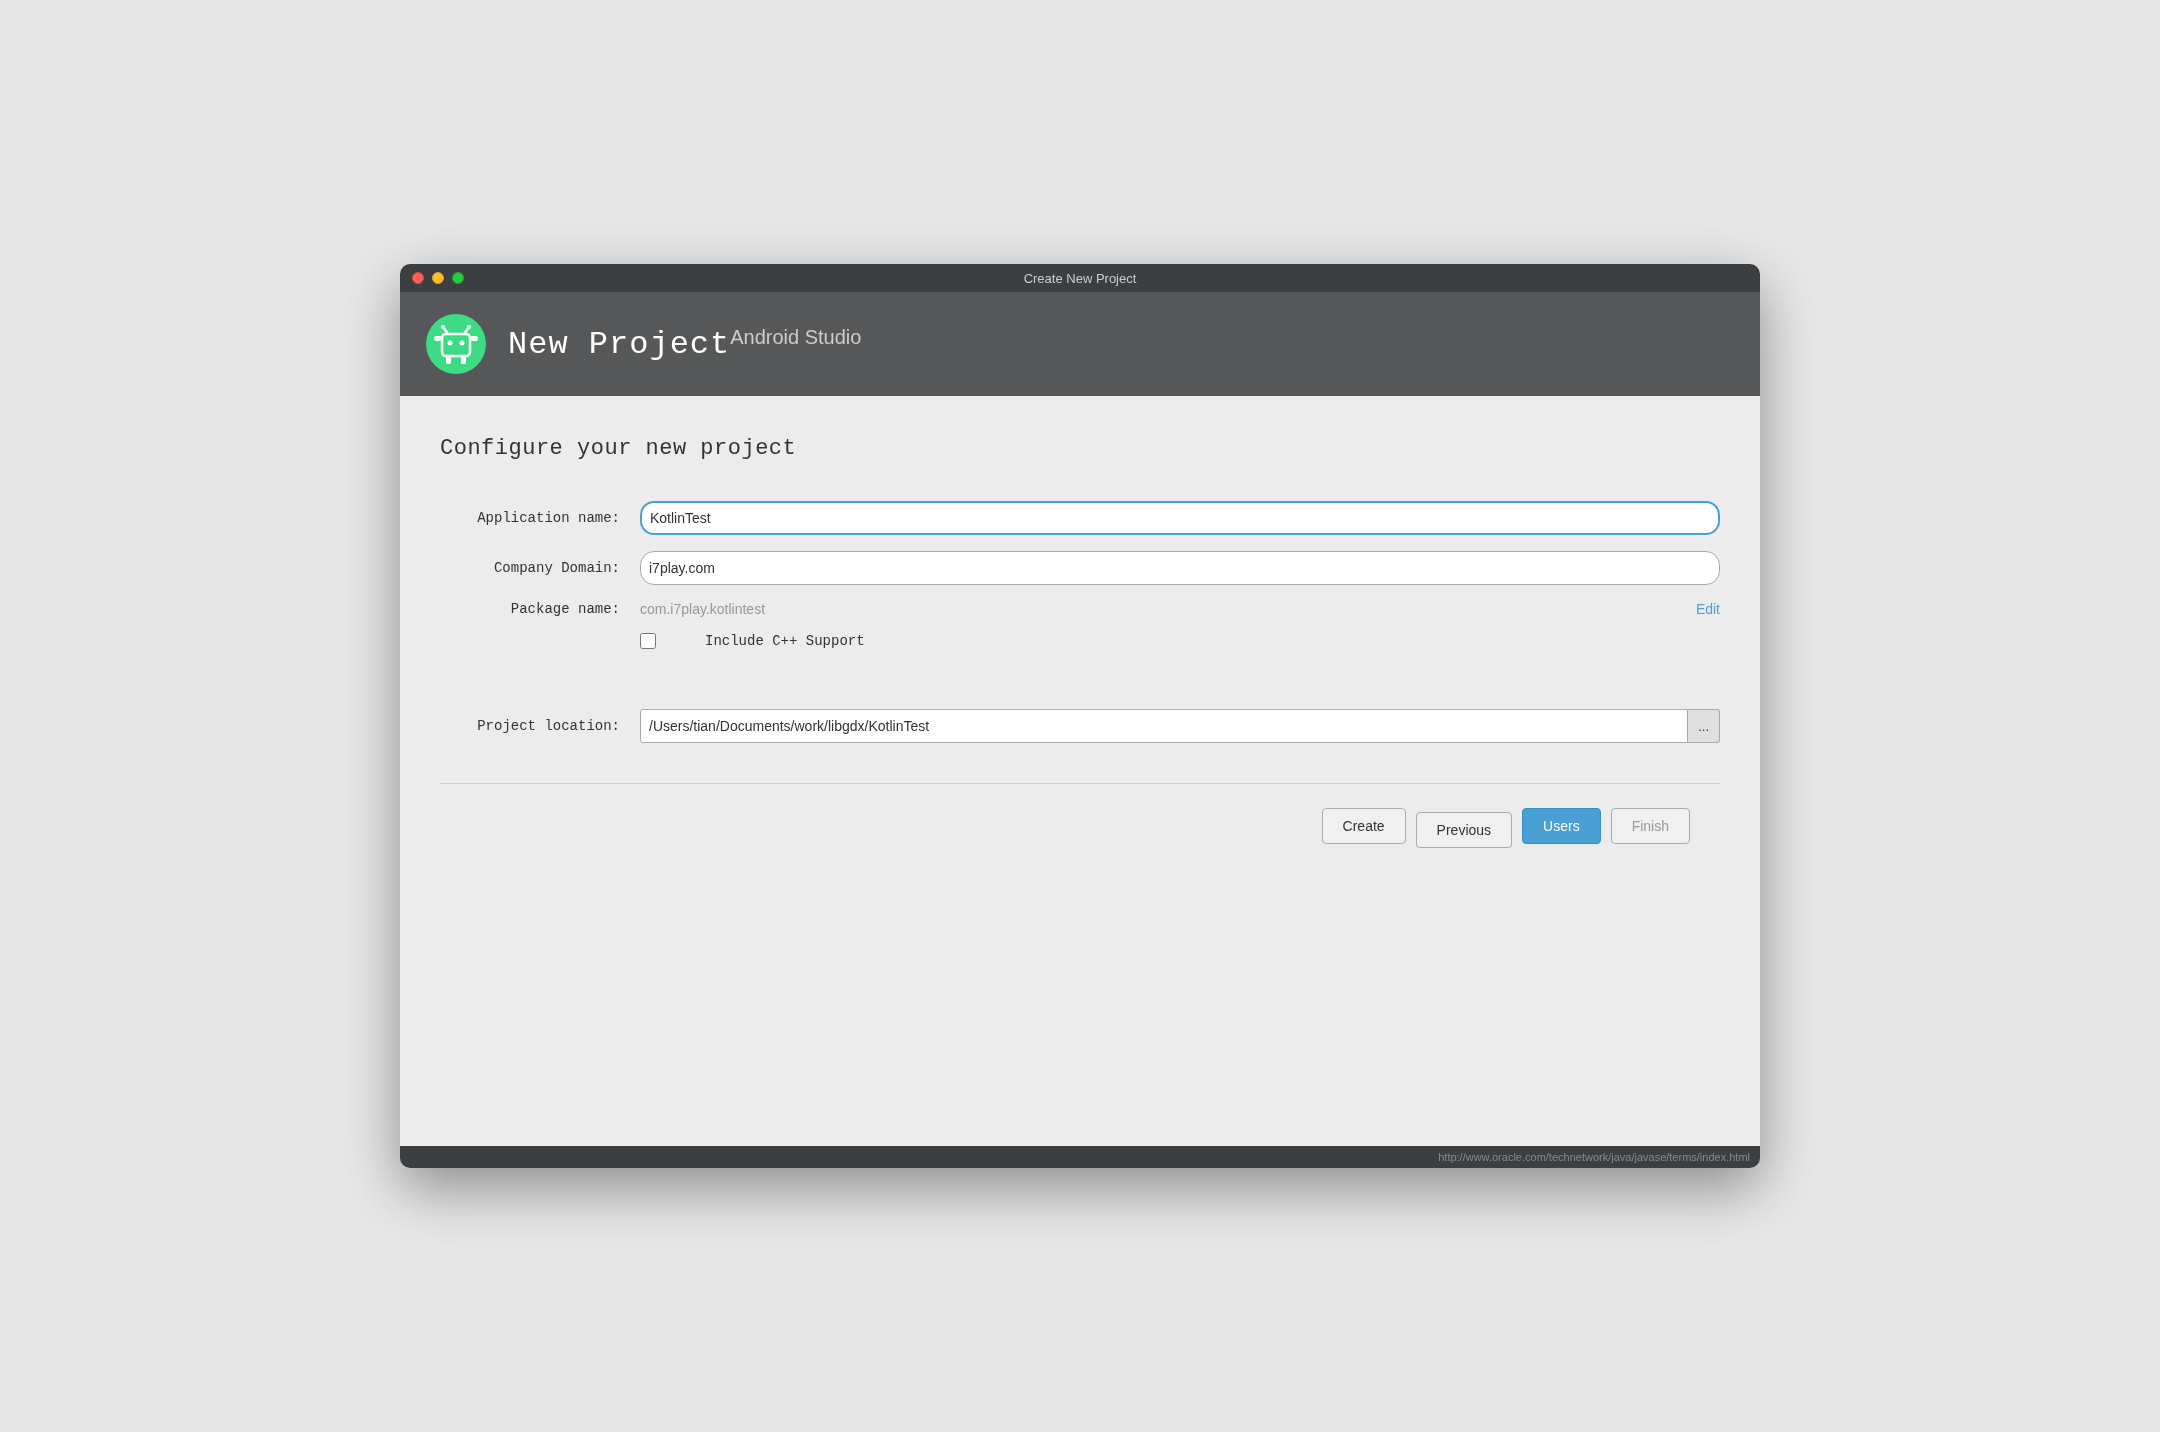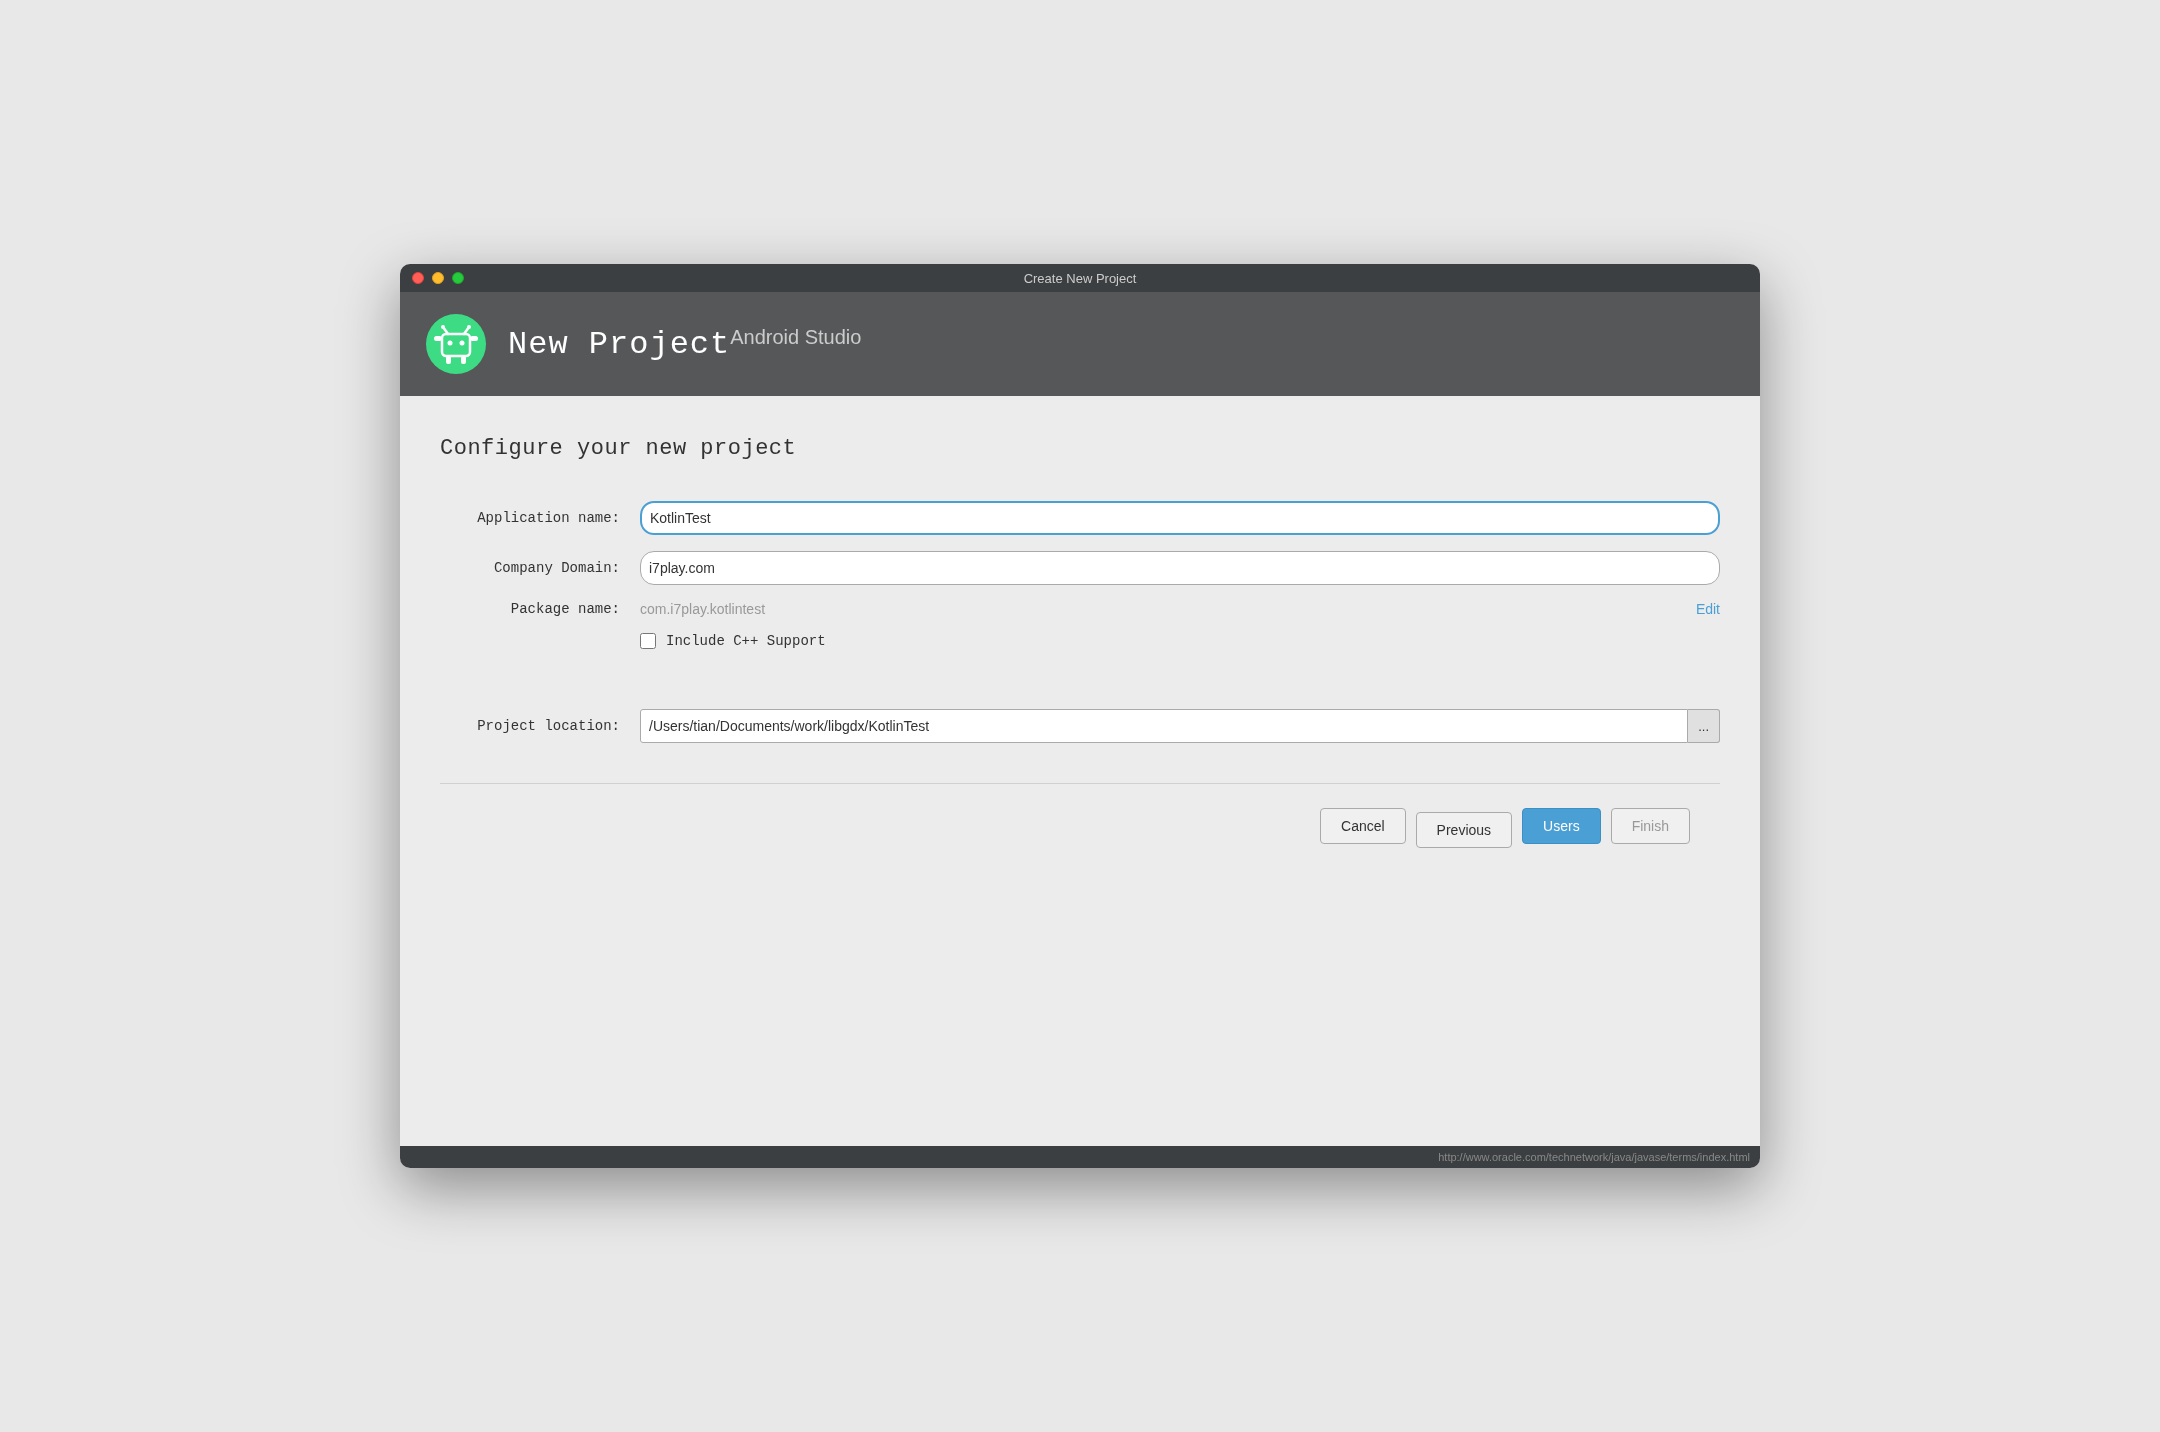--- a/index.html
+++ b/index.html
@@ -174,20 +174,21 @@
       text-decoration: none;
       font-size: 14px;
       cursor: pointer;
     }
 
     .checkbox-row {
       display: flex;
       align-items: center;
       margin-left: 200px;
       margin-bottom: 16px;
+      gap: 39px;
     }
 
     .checkbox-row input[type="checkbox"] {
       margin-right: 10px;
       width: 16px;
       height: 16px;
     }
 
     .checkbox-label {
       font-family: 'Courier New', monospace;
@@ -374,21 +375,21 @@
       <div class="location-row">
         <label class="form-label">Project location:</label>
         <div class="location-input-wrapper">
           <input type="text" class="location-input" value="/Users/tian/Documents/work/libgdx/KotlinTest" style="">
           <button class="browse-button">...</button>
         </div>
       </div>
     </div>
 
     <div class="footer">
-      <button class="btn btn-cancel">Cancel</button>
+      <button class="btn btn-cancel">Create</button>
       <button class="btn btn-default">Previous</button>
       <button class="btn btn-primary">Users</button>
       <button class="btn btn-disabled">Finish</button>
     </div>
   </div>
 
   <div class="status-bar">
     <span class="status-text">http://www.oracle.com/technetwork/java/javase/terms/index.html</span>
   </div>
 </div>

